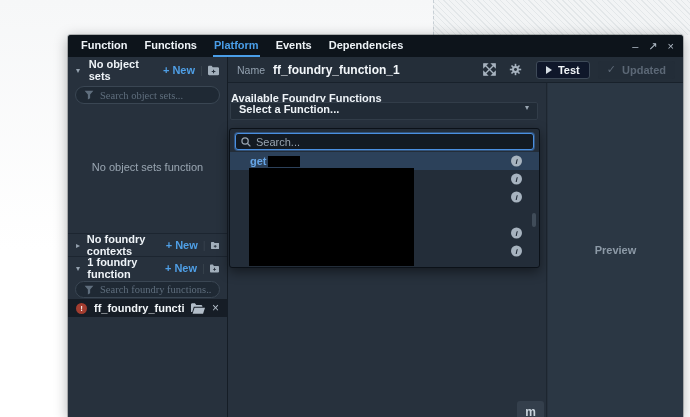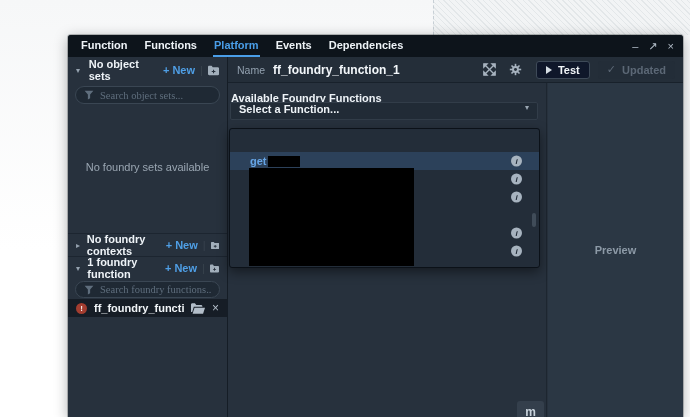--- a/index.html
+++ b/index.html
@@ -149,21 +149,21 @@
           </svg>
       </div>
 
       <div class="search-pill" style="top:29px;">
         <svg class="icon-svg" width="10" height="10" viewBox="0 0 16 16">
             <path fill="#5f6e7d" d="M1 1h14L9.8 7.2V13l-3.6 2V7.2z"></path>
           </svg>
         <input type="text" placeholder="Search object sets..." style="">
       </div>
 
-      <div class="empty-msg">No foundry sets available</div>
+      <div class="empty-msg">No object sets function</div>
 
       <div class="side-header hdr2" style="top:176px;">
         <span class="caret">▸</span>
         <span>No foundry contexts</span>
         <span class="spacer"></span>
         <span class="new-link">+ New</span>
         <span class="vdiv">|</span>
         <svg class="icon-svg" width="13" height="11" viewBox="0 0 14 12">
             <path fill="#a2afbb" d="M0 1.5C0 .7.7 0 1.5 0h3l1.5 2h6.5c.8 0 1.5.7 1.5 1.5v7c0 .8-.7 1.5-1.5 1.5h-11C.7 12 0 11.3 0 10.5v-9z"></path>
             <path fill="#27313d" d="M6.3 5h1.4v1.6H9.3V8H7.7v1.6H6.3V8H4.7V6.6h1.6z"></path>
@@ -237,20 +237,29 @@
 
     <div class="editor">
       <div class="section-title">Available Foundry Functions</div>
 
       <div class="select-box">
         <span>Select a Function...</span>
         <span class="sel-caret">▾</span>
       </div>
 
       <div class="popover">
+        <div class="pop-search">
+          <svg class="icon-svg" width="10" height="10" viewBox="0 0 16 16">
+              <g fill="none" stroke="#9aa6b2" stroke-width="2">
+                <circle cx="6.5" cy="6.5" r="5"></circle>
+                <line x1="10.5" y1="10.5" x2="15" y2="15"></line>
+              </g>
+            </svg>
+          <input type="text" placeholder="Search..." style="">
+        </div>
 
         <div class="result-list">
           <div class="rrow selected">
             <span class="rlabel">get</span>
             <span class="redact-sm"></span>
             <span class="info-dot">i</span>
           </div>
           <div class="rrow">
             <span class="rlabel"></span>
             <span class="info-dot">i</span>

